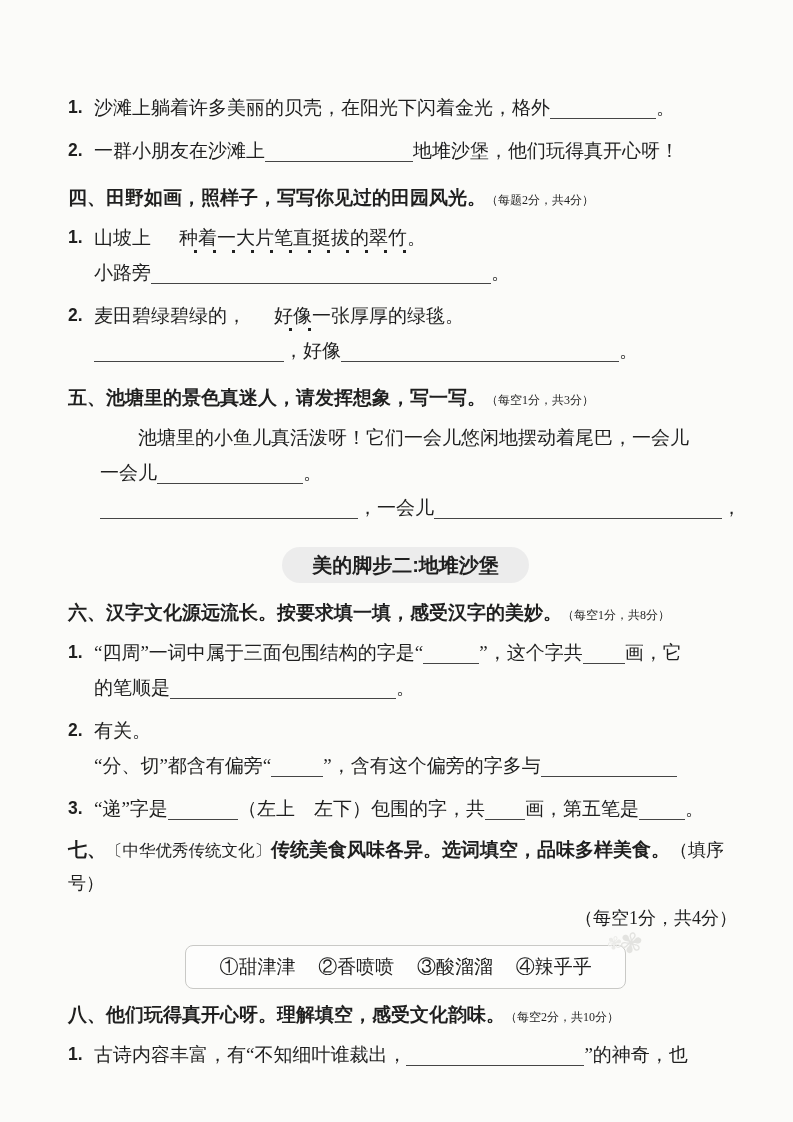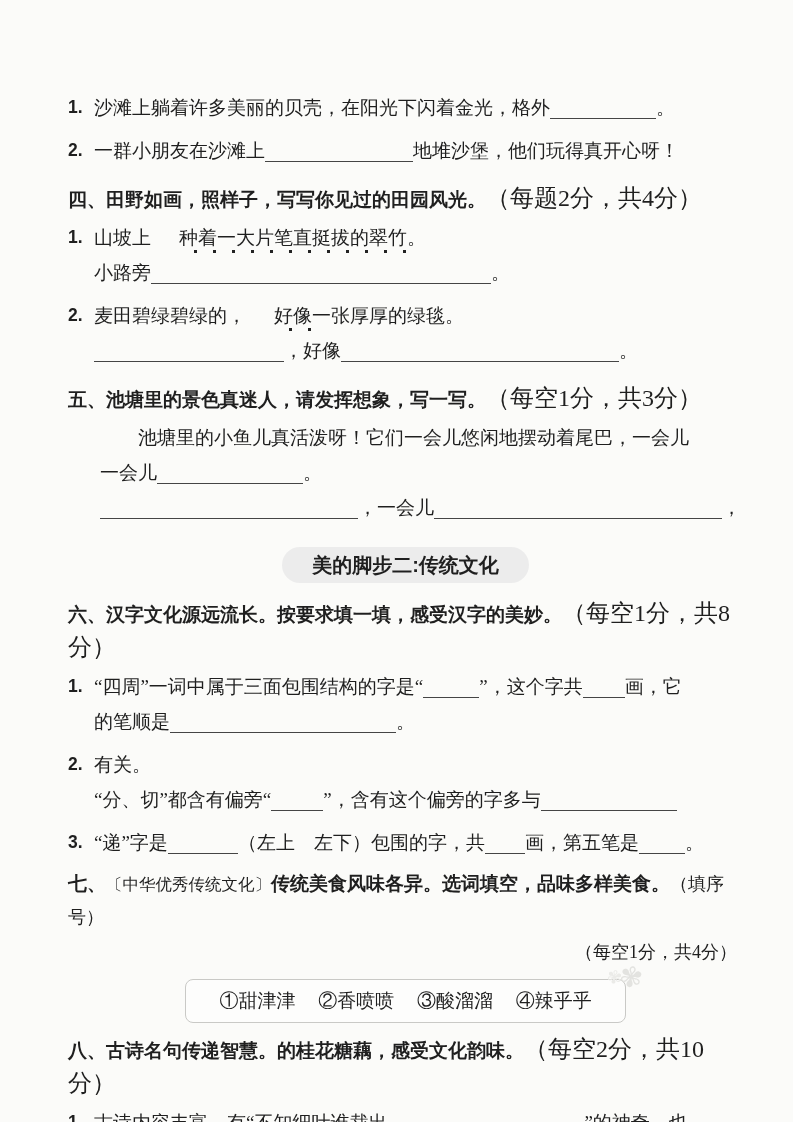--- a/index.html
+++ b/index.html
@@ -8,21 +8,21 @@
     width:793px;height:1122px;
     margin:0 auto;
     background:#fbfbf9;
     box-sizing:border-box;
     padding:86px 50px 0 68px;
     color:#1f1f1f;
     overflow:hidden;
   }
   .hei{font-family:"Liberation Sans",sans-serif;font-weight:700;}
   .sec-title{font-size:19px;line-height:32px;margin:14px 0 4px;}
-  .sec-title .score{font-family:"Liberation Serif",serif;font-weight:400;font-size:24px;}
+  .sec-title .score{font-family:"Liberation Serif",serif;font-weight:400;font-size:12px;}
   .tag{font-family:"Liberation Serif",serif;font-weight:400;font-size:16.5px;margin-top:27px;}
   .suffix{font-family:"Liberation Serif",serif;font-weight:400;font-size:18px;}
   .score-line{font-family:"Liberation Serif",serif;font-size:18px;text-align:right;padding-right:6px;line-height:30px;}
   .item{display:flex;margin:4px 0 8px;}
   .num{flex:0 0 26px;font-family:"Liberation Sans",sans-serif;font-weight:700;font-size:17.5px;line-height:35px;}
   .ibody{flex:1;}
   .ln{font-family:"Liberation Serif",serif;font-size:19px;line-height:35px;white-space:nowrap;}
   .blank{
     display:inline-block;
     border-bottom:1.5px solid #454545;
@@ -118,21 +118,21 @@
   <div class="sec-title">
     <span class="hei">五、池塘里的景色真迷人，请发挥想象，写一写。</span><span class="score">（每空1分，共3分）</span>
   </div>
   <div class="para">
     <div class="ln indent">池塘里的小鱼儿真活泼呀！它们一会儿悠闲地摆动着尾巴，一会儿</div>
     <div class="ln">一会儿<span class="blank" style="width: 146px;"></span>。</div>
     <div class="ln"><span class="blank" style="width: 258px;"></span>，一会儿<span class="blank" style="width: 288px;"></span>，</div>
   </div>
 
   <div class="banner-wrap">
-    <span class="banner hei">美的脚步二:传统文化</span>
+    <span class="banner hei">美的脚步二:地堆沙堡</span>
   </div>
 
   <div class="sec-title">
     <span class="hei">六、汉字文化源远流长。按要求填一填，感受汉字的美妙。</span><span class="score">（每空1分，共8分）</span>
   </div>
   <div class="item">
     <span class="num">1.</span>
     <div class="ibody">
       <div class="ln">“四周”一词中属于三面包围结构的字是“<span class="blank" style="width: 56px;"></span>”，这个字共<span class="blank" style="width: 42px;"></span>画，它</div>
       <div class="ln">的笔顺是<span class="blank" style="width: 226px;"></span>。</div>
@@ -160,21 +160,21 @@
   <div class="opt-box">
     <span class="flower">✾</span>
     <span class="opt">①甜津津</span>
     <span class="opt">②香喷喷</span>
     <span class="opt">③酸溜溜</span>
     <span class="opt">④辣乎乎</span>
   </div>
 
 
   <div class="sec-title mt8">
-    <span class="hei">八、古诗名句传递智慧。的桂花糖藕，感受文化韵味。</span><span class="score">（每空2分，共10分）</span>
+    <span class="hei">八、他们玩得真开心呀。理解填空，感受文化韵味。</span><span class="score">（每空2分，共10分）</span>
   </div>
   <div class="item">
     <span class="num">1.</span>
     <div class="ibody">
       <div class="ln">古诗内容丰富，有“不知细叶谁裁出，<span class="blank" style="width: 178px;"></span>”的神奇，也</div>
 
     </div>
   </div>
 
 </div>

